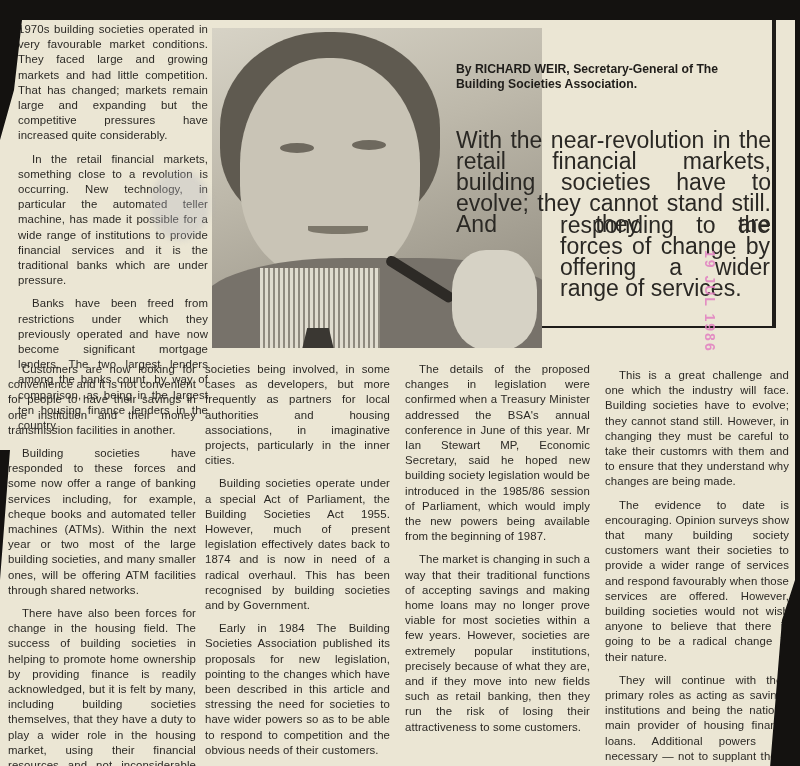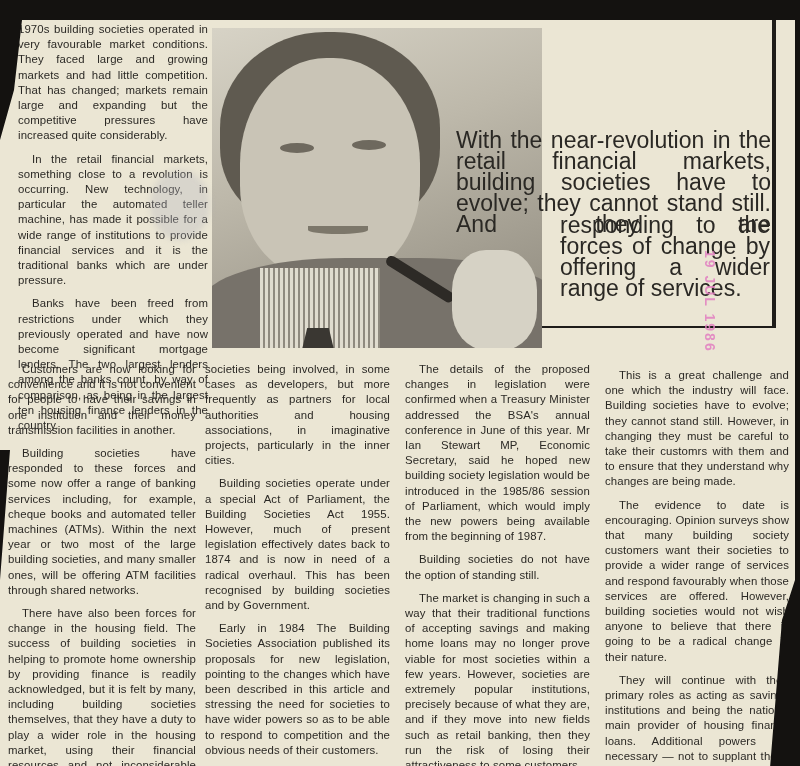--- a/index.html
+++ b/index.html
@@ -67,20 +67,24 @@
     <div style="position:absolute; left:68px; top:115px; width:34px; height:10px; background:#6e695e; border-radius:50%;"></div>
     <div style="position:absolute; left:140px; top:112px; width:34px; height:10px; background:#6e695e; border-radius:50%;"></div>
     <div style="position:absolute; left:96px; top:198px; width:60px; height:8px; background:#7c776a; border-radius:0 0 50% 50%;"></div>
     <div style="position:absolute; left:-10px; top:230px; width:360px; height:110px; background:#77726a; border-radius:40% 40% 0 0;"></div>
     <div style="position:absolute; left:48px; top:240px; width:120px; height:90px; background:repeating-linear-gradient(90deg,#e0dccf 0 3px,#8f8a7f 3px 5px);"></div>
     <div style="position:absolute; left:88px; top:300px; width:36px; height:30px; background:#3a3732; clip-path:polygon(20% 0,80% 0,100% 100%,0 100%);"></div>
     <div style="position:absolute; left:175px; top:225px; width:78px; height:11px; background:#2d2a26; border-radius:6px; transform:rotate(32deg); transform-origin:left center;"></div>
     <div style="position:absolute; left:240px; top:222px; width:85px; height:100px; background:#d6d2c5; border-radius:40%;"></div>
   </div>
 
+  <div class="byline">
+    <div>By RICHARD WEIR, Secretary-General of The</div>
+    <div>Building Societies Association.</div>
+  </div>
 
   <div class="pullquote a">With the near-revolution in the retail financial markets, building societies have to evolve; they cannot stand still. And they are</div>
   <div class="pullquote b">responding to the forces of change by offering a wider range of services.</div>
 
   <div class="rule-v" style="left:772px; top:0px; width:4px; height:306px;"></div>
   <div class="rule-h" style="left:542px; top:306px; width:234px; height:2px;"></div>
 
   <div class="stamp">19 JUL 1986</div>
 
   <div class="smudge" style="left:150px; top:150px; width:60px; height:70px; background:rgba(180,180,190,0.35);"></div>
@@ -94,21 +98,20 @@
 
   <div class="col" style="left:205px; top:342px; width:185px;">
     <p class="noindent">societies being involved, in some cases as developers, but more frequently as partners for local authorities and housing associations, in imaginative projects, particularly in the inner cities.</p>
     <p>Building societies operate under a special Act of Parliament, the Building Societies Act 1955. However, much of present legislation effectively dates back to 1874 and is now in need of a radical overhaul. This has been recognised by building societies and by Government.</p>
     <p>Early in 1984 The Building Societies Association published its proposals for new legislation, pointing to the changes which have been described in this article and stressing the need for societies to have wider powers so as to be able to respond to competition and the obvious needs of their customers.</p>
     <p>In July 1984 the Government published a Green Paper on similar lines and it seems likely that there will, in the not-too-distant future, be new legislation enabling building societies to offer a complete retail banking service and,</p>
   </div>
 
   <div class="col" style="left:405px; top:342px; width:185px;">
     <p>The details of the proposed changes in legislation were confirmed when a Treasury Minister addressed the BSA's annual conference in June of this year. Mr Ian Stewart MP, Economic Secretary, said he hoped new building society legislation would be introduced in the 1985/86 session of Parliament, which would imply the new powers being available from the beginning of 1987.</p>
-    <p>Building societies do not have the option of standing still.</p>
     <p>The market is changing in such a way that their traditional functions of accepting savings and making home loans may no longer prove viable for most societies within a few years. However, societies are extremely popular institutions, precisely because of what they are, and if they move into new fields such as retail banking, then they run the risk of losing their attractiveness to some customers.</p>
   </div>
 
   <div class="col" style="left:605px; top:348px; width:184px;">
     <p>This is a great challenge and one which the industry will face. Building societies have to evolve; they cannot stand still. However, in changing they must be careful to take their customrs with them and to ensure that they understand why changes are being made.</p>
     <p>The evidence to date is encouraging. Opinion surveys show that many building society customers want their societies to provide a wider range of services and respond favourably when those services are offered. However, building societies would not wish anyone to believe that there is going to be a radical change in their nature.</p>
     <p>They will continue with their primary roles as acting as savings institutions and being the nation's main provider of housing finance loans. Additional powers are necessary — not to supplant these main functions but, rather, to enhance them.</p>
 
   </div>
 

